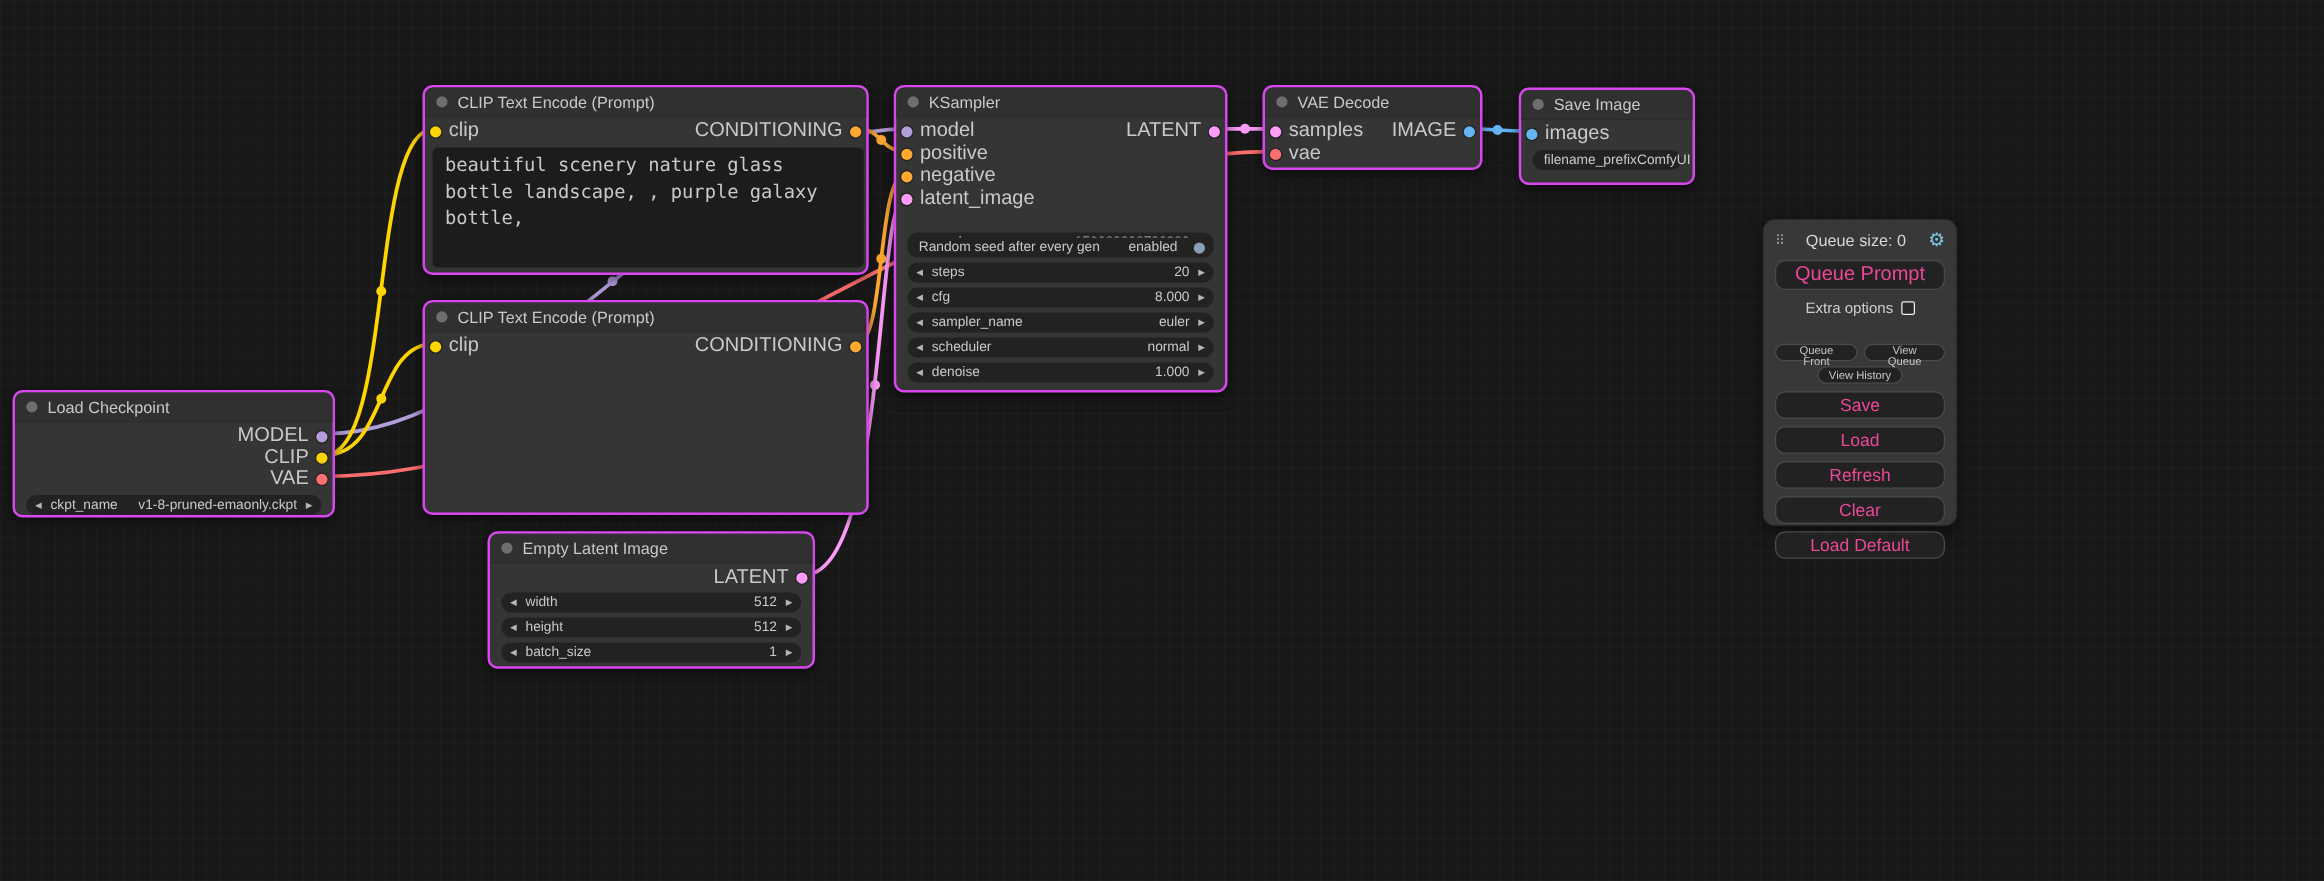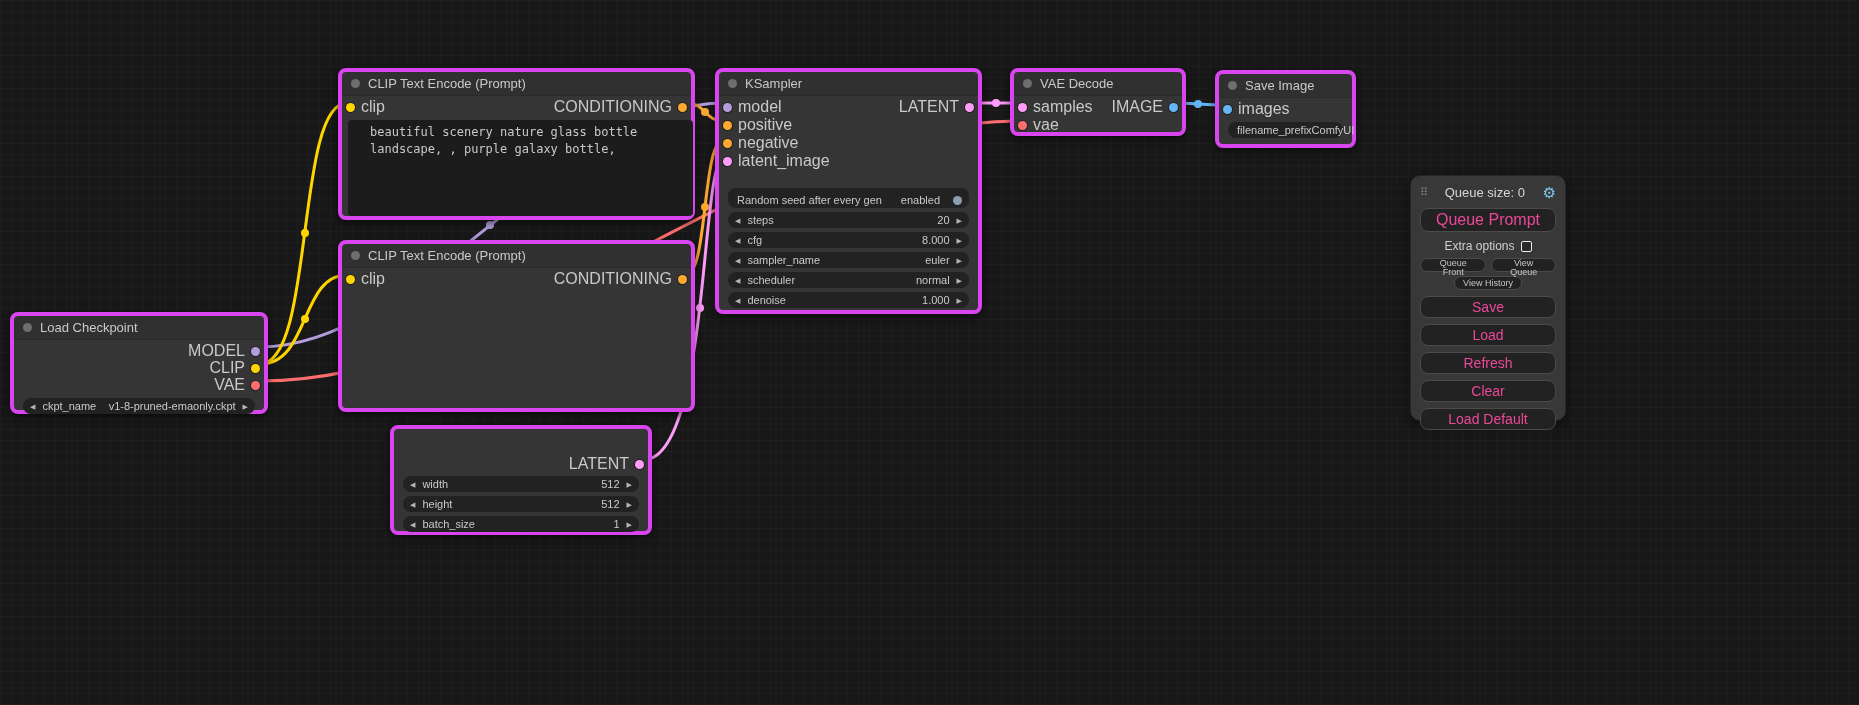--- a/index.html
+++ b/index.html
@@ -11,21 +11,21 @@
     background-image:
       linear-gradient(rgba(255,255,255,0.025) 1px, transparent 1px),
       linear-gradient(90deg, rgba(255,255,255,0.025) 1px, transparent 1px);
     background-size:11px 11px;
   }
   .wires{position:absolute;left:0;top:0;z-index:1}
   .wires path{fill:none;stroke-width:3;stroke-linecap:round}
 
   .node{
     position:absolute;z-index:2;background:#353535;border-radius:8px;
-    border:4px solid #d946ef;box-shadow:0 3px 10px rgba(0,0,0,.55);
+    border:2px solid #d946ef;box-shadow:0 3px 10px rgba(0,0,0,.55);
   }
   .node-title{
     height:24px;display:flex;align-items:center;gap:8px;padding:0 9px;
     background:#303030;border-radius:7px 7px 0 0;border-bottom:1px solid #2a2a2a;
     color:#c9c9c9;font-size:13px;white-space:nowrap;
   }
   .collapse-dot{width:9px;height:9px;border-radius:50%;background:#6e6e6e;flex:none}
   .port{position:absolute;display:flex;align-items:center;gap:6px;height:14px;font-size:16px;color:#c9c9c9;white-space:nowrap}
   .port.in{left:4px}
   .port.out{right:4px}
@@ -33,43 +33,43 @@
   .widget{
     position:absolute;left:9px;right:9px;height:16px;background:#222;border-radius:8px;
     display:flex;align-items:center;padding:0 7px;font-size:11px;color:#c9c9c9;white-space:nowrap;
   }
   .warrow{font-size:7px;color:#b5b5b5;line-height:1;cursor:pointer}
   .wname{margin-left:7px}
   .wvalue{margin-left:auto;margin-right:7px}
   .widget.noarrow .wname{margin-left:2px}
   .toggle-dot{width:9px;height:9px;border-radius:50%;flex:none;margin-left:6px}
   .ta{
-    position:absolute;background:#1c1c1c;border-radius:4px;padding:4px 22px;overflow:hidden;
-    color:#c9c9c9;font-family:"DejaVu Sans Mono",monospace;font-size:12px;line-height:1.4;
+    position:absolute;background:#1c1c1c;border-radius:4px;padding:4px 10px;overflow:hidden;
+    color:#c9c9c9;font-family:"DejaVu Sans Mono",monospace;font-size:15px;line-height:1.4;
     white-space:pre-wrap;word-break:break-word;
   }
 
   .queue-panel{
     position:absolute;left:1410px;top:175px;width:156px;height:246px;z-index:3;
     background:#383838;border:1px solid #262626;border-radius:10px;
     box-shadow:0 4px 12px rgba(0,0,0,.5);padding:7px 9px;
   }
   .qp-header{display:flex;align-items:center;height:18px;color:#d6d6d6}
   .drag-handle{color:#8a8a8a;font-size:11px;cursor:grab;letter-spacing:-1px}
   .qp-title{flex:1;text-align:center;font-size:13px}
   .gear{font-size:15px;cursor:pointer;line-height:1}
   button{font-family:inherit;cursor:pointer}
   .qp-big{
     display:block;width:100%;height:22px;margin-top:6px;
     background:#222;border:1px solid #4b4b4b;border-radius:8px;color:#ec4899;font-size:14px;
   }
   .qp-prompt{height:24px;font-size:16px;margin-top:7px}
   .qp-extra{display:flex;align-items:center;justify-content:center;gap:6px;margin-top:7px;color:#cfcfcf;font-size:12px}
   .checkbox{width:11px;height:11px;border:1px solid #ededed;border-radius:2px;background:#2a2a2a;cursor:pointer}
-  .qp-row{display:flex;gap:5px;margin-top:5px;justify-content:center}
+  .qp-row{display:flex;gap:5px;margin-top:22px;justify-content:center}
   .qp-small{
     height:14px;background:#222;border:1px solid #4b4b4b;border-radius:7px;
     color:#c6c6c6;font-size:9px;padding:0 8px;line-height:1;
   }
   .qp-history{display:block;margin:4px auto 2px}
 </style>
 </head>
 <body>
 
 <svg class="wires" width="1859" height="705">
@@ -144,20 +144,24 @@
     <span class="pdot" style="background: rgb(255, 213, 0);"></span>
     <span>clip</span>
   </div>
   <div class="port out" style="top:28px">
     <span>CONDITIONING</span>
     <span class="pdot" style="background: rgb(255, 169, 49);"></span>
   </div>
 </div>
 
 <div class="node" style="left:390px;top:425px;width:262px;height:110px">
+  <div class="node-title">
+    <span class="collapse-dot"></span>
+    <span>Empty Latent Image</span>
+  </div>
   <div class="port out" style="top:28px">
     <span>LATENT</span>
     <span class="pdot" style="background: rgb(255, 156, 249);"></span>
   </div>
   <div class="widget" style="top:47px">
     <span class="warrow">◀</span>
     <span class="wname">width</span>
     <span class="wvalue">512</span>
     <span class="warrow">▶</span>
   </div>

